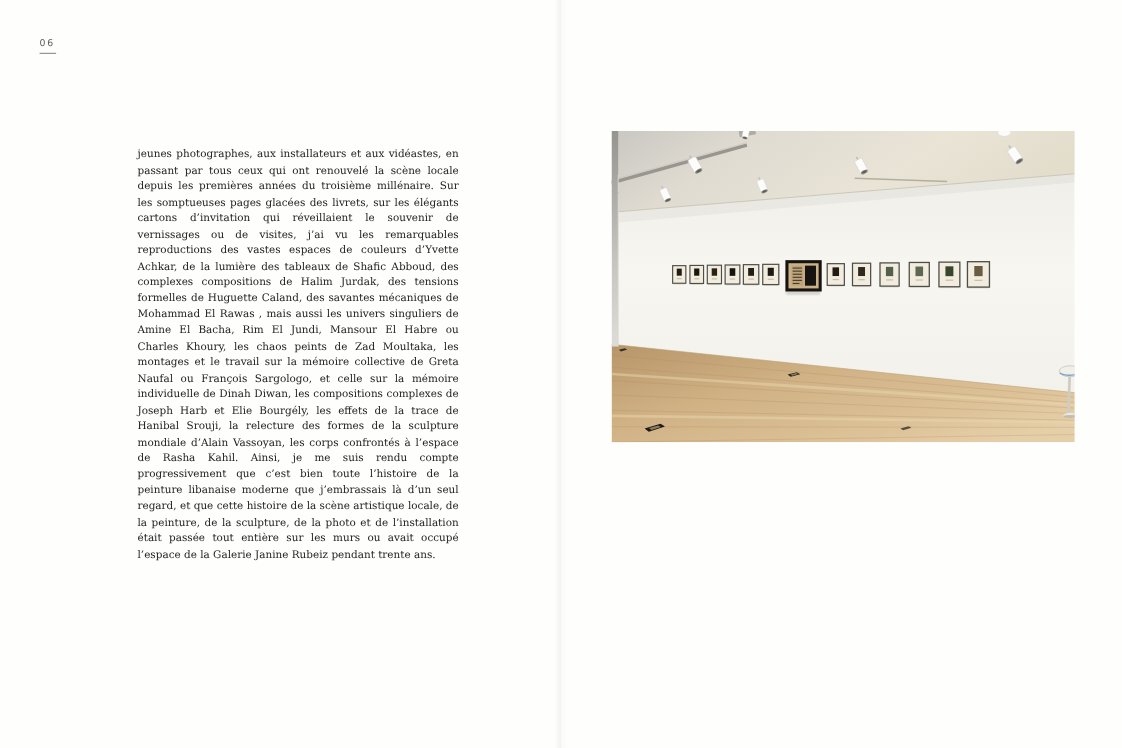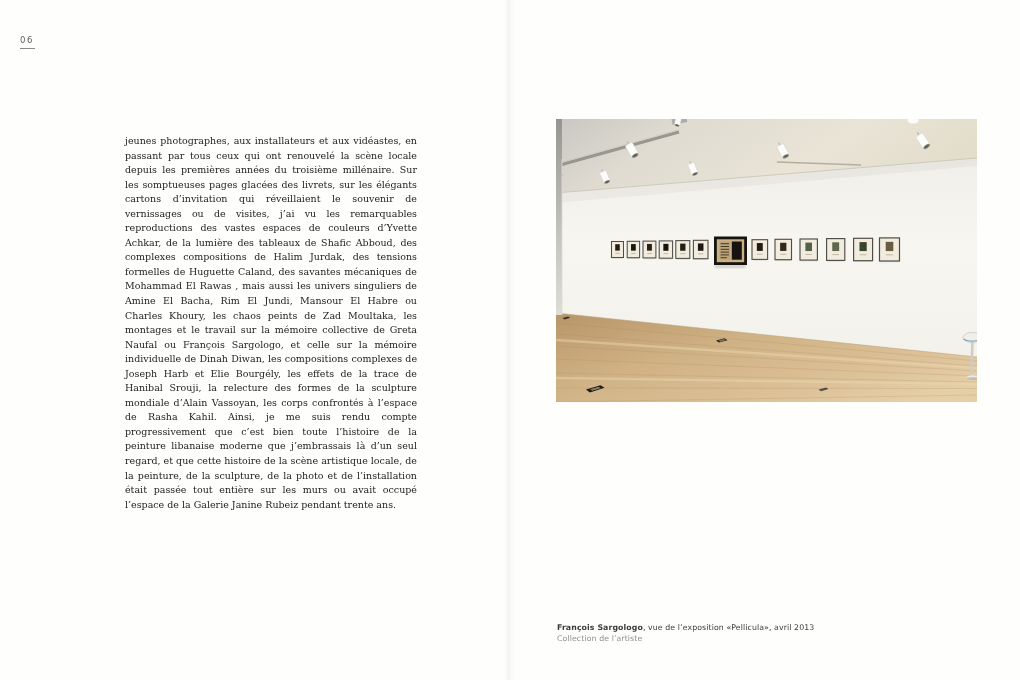--- a/index.html
+++ b/index.html
@@ -6,21 +6,21 @@
   body{
     width:1020px;height:680px;position:relative;overflow:hidden;
     background:#ffffff;font-family:"Liberation Sans",sans-serif;
   }
   .spread{position:absolute;inset:0;background:#fefefd;}
   .gutter{
     position:absolute;left:504px;top:0;width:12px;height:680px;
     background:linear-gradient(to right,rgba(0,0,0,0) 0%,rgba(0,0,0,0.045) 46%,rgba(0,0,0,0.015) 55%,rgba(0,0,0,0) 100%);
   }
   .page-number{
-    position:absolute;left:20px;top:35px;
+    position:absolute;left:36px;top:35px;
     font:8.5px "DejaVu Sans",sans-serif;letter-spacing:1.5px;color:#5e5e5e;
     border-bottom:1px solid #8a8a8a;padding:0 1px 3px 0;
   }
   .body-text{
     position:absolute;left:109px;top:118px;width:292px;margin:16px;
     font-family:"DejaVu Serif","Liberation Serif",serif;
     font-size:9.5px;line-height:14.55px;text-align:justify;color:#232323;
   }
   .photo{
     position:absolute;left:556px;top:119px;width:421px;height:283px;margin:0;
@@ -254,18 +254,14 @@
       <g>
         <rect x="414.6" y="222" width="2.5" height="36" fill="#cfccc3" transform="rotate(2 415.8 240)"></rect>
         <ellipse cx="416.5" cy="218.5" rx="9.5" ry="5" fill="#f0efe8" stroke="#c6c4ba" stroke-width="0.7"></ellipse>
         <path d="M407.5,220 A 9.5 4 0 0 0 421,221.5" stroke="#6d9cc4" stroke-width="1.2" fill="none" opacity="0.9"></path>
         <ellipse cx="417" cy="258.5" rx="6" ry="2.3" fill="#eae8e0"></ellipse>
         <ellipse cx="417" cy="259.6" rx="6" ry="1.4" fill="#9b9385" opacity="0.5"></ellipse>
       </g>
     </svg>
   </figure>
 
-  <figcaption class="caption">
-    <div class="caption-line1"><span class="artist">François Sargologo</span><span>, vue de l’exposition «Pellicula», avril 2013</span></div>
-    <div class="caption-credit">Collection de l’artiste</div>
-  </figcaption>
 
 </div>
 
 </body></html>

